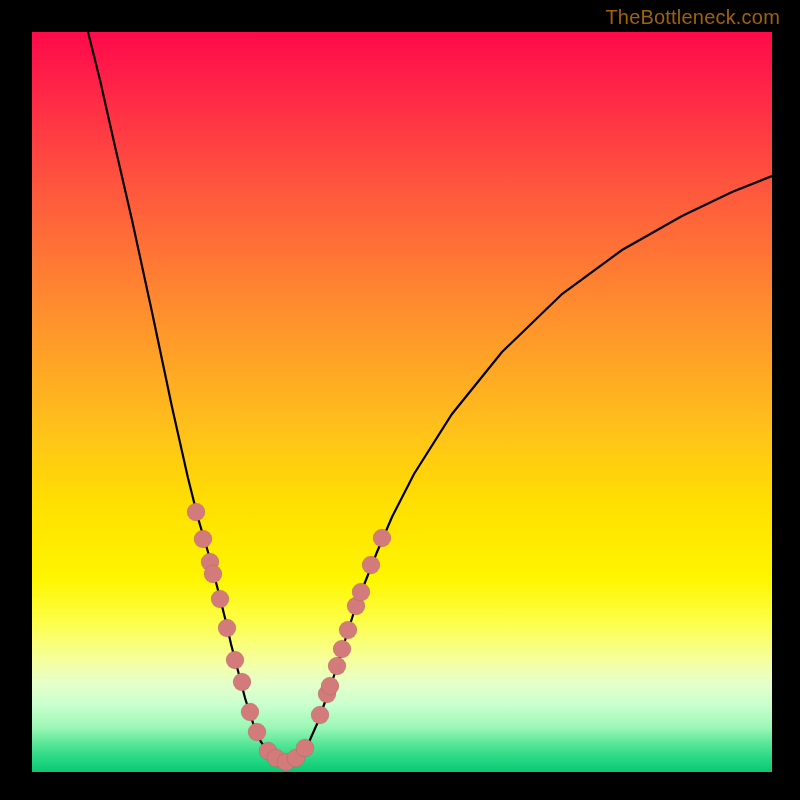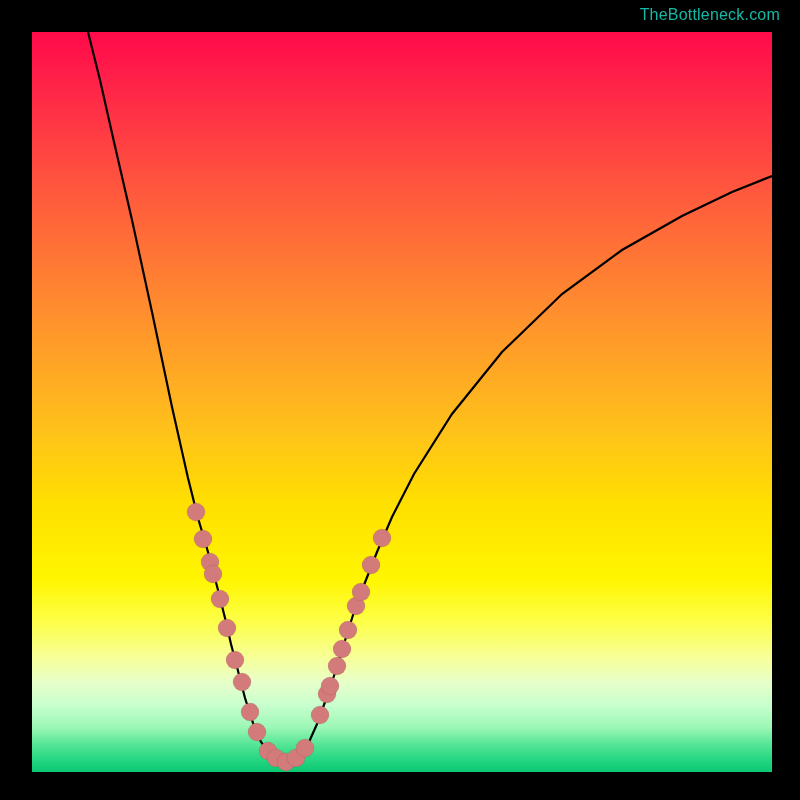--- a/index.html
+++ b/index.html
@@ -13,22 +13,22 @@
     .outer {
       width: 800px;
       height: 800px;
       background: #000;
       position: relative;
     }
     .watermark {
       position: absolute;
       top: 6px;
       right: 20px;
-      color: #14b8a6;
-      font-size: 16px;
+      color: #a16207;
+      font-size: 20px;
       font-weight: 500;
       letter-spacing: 0.2px;
       z-index: 10;
     }
     .plot {
       position: absolute;
       left: 32px;
       top: 32px;
       width: 740px;
       height: 740px;

